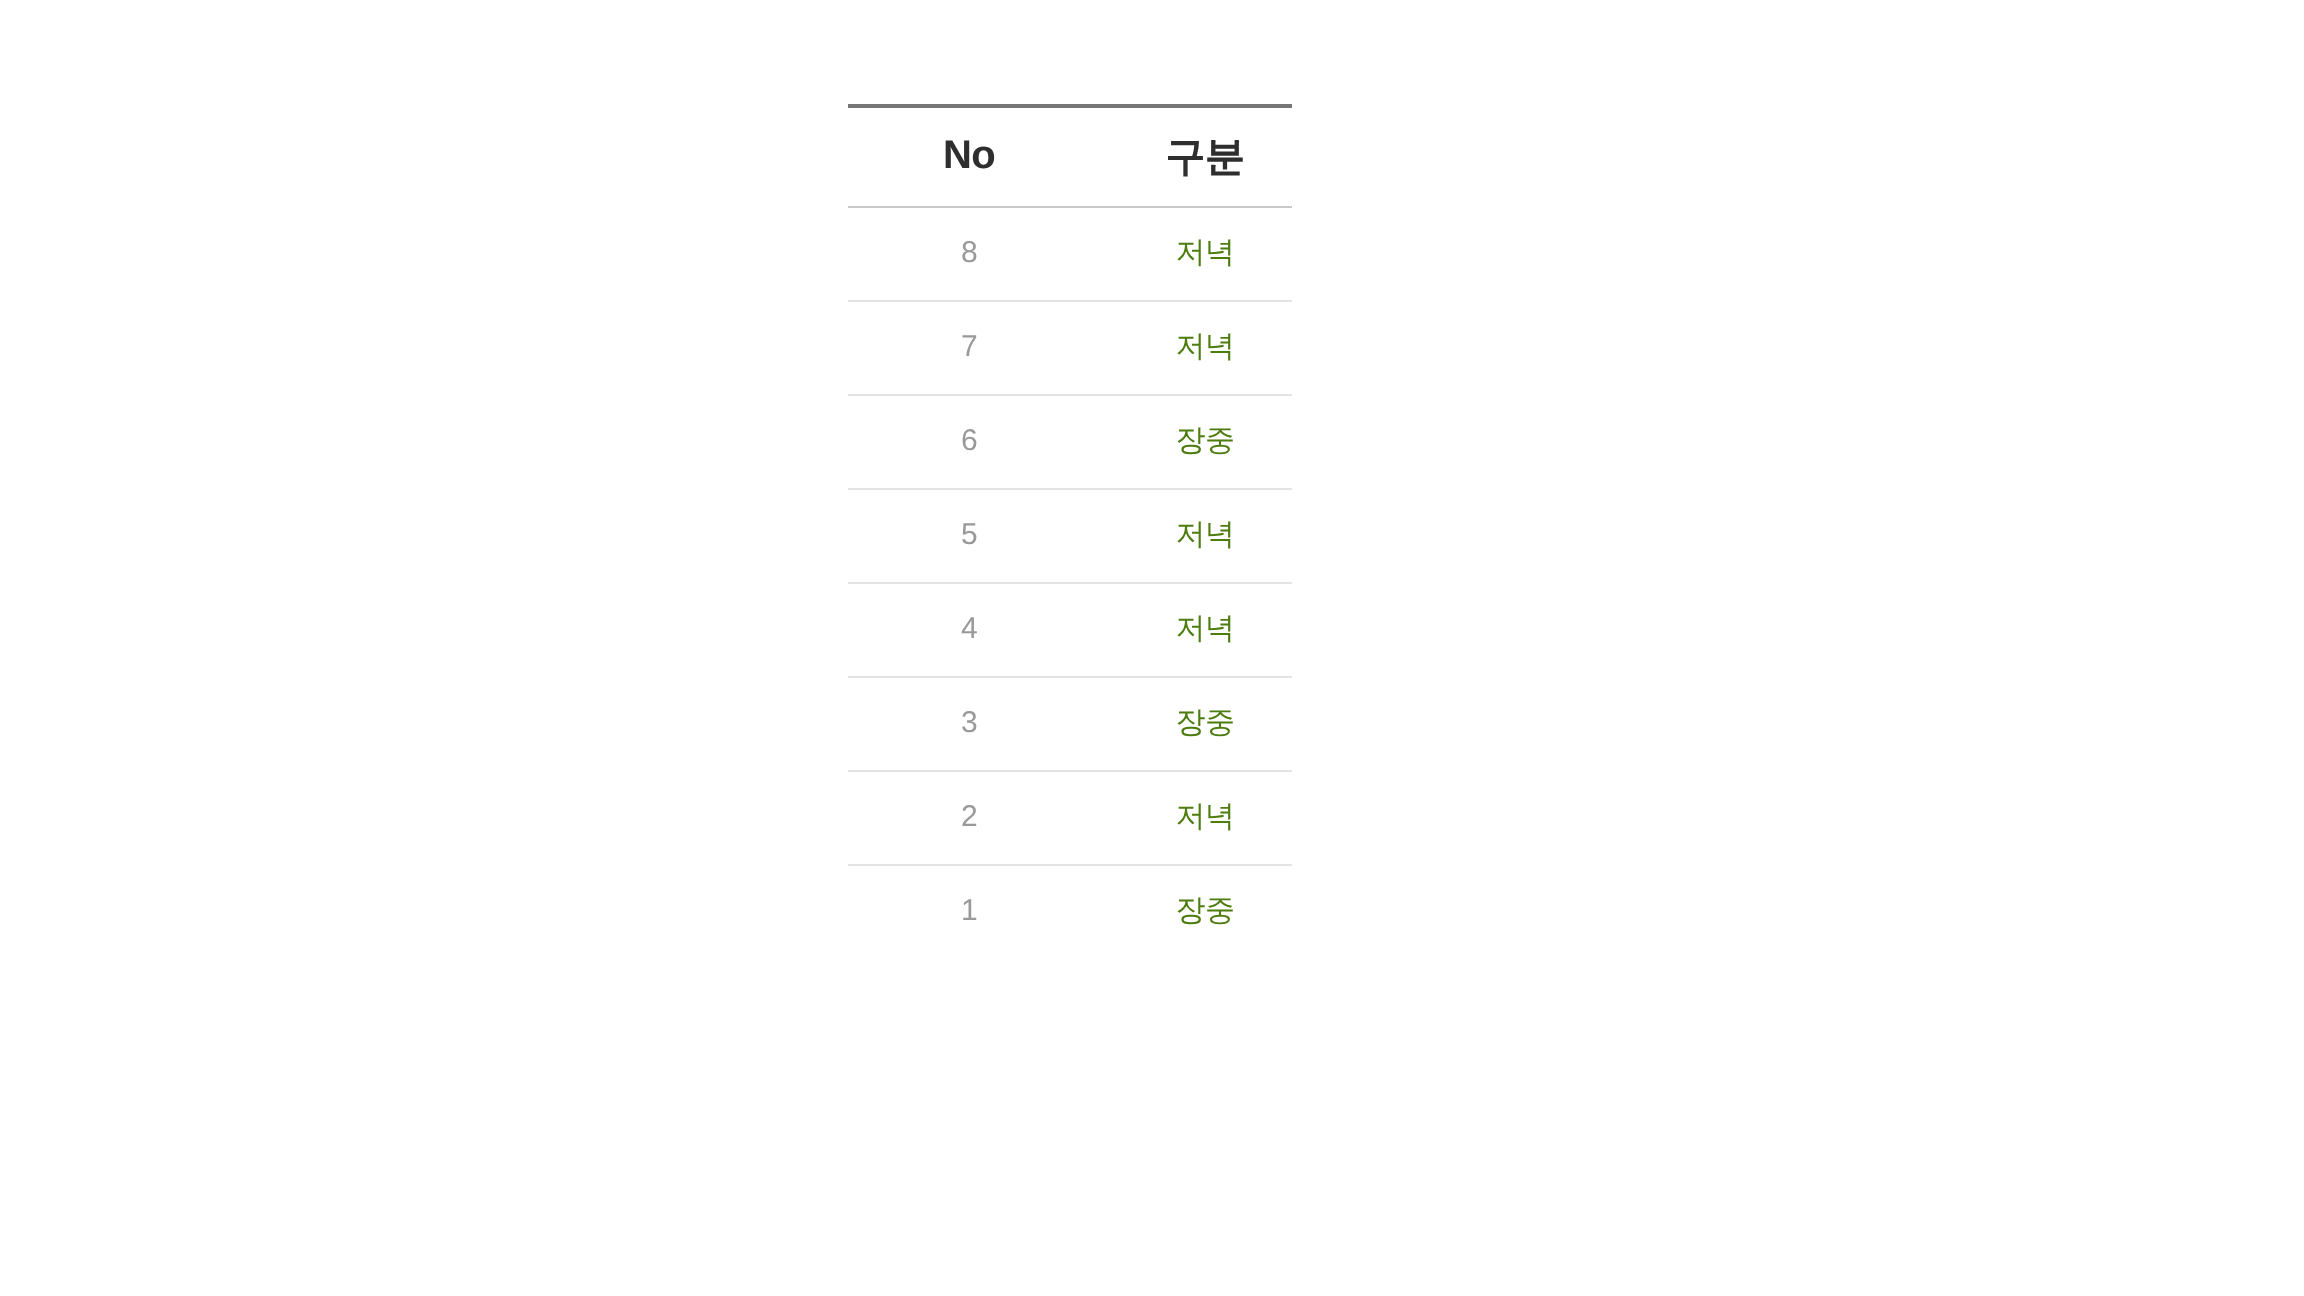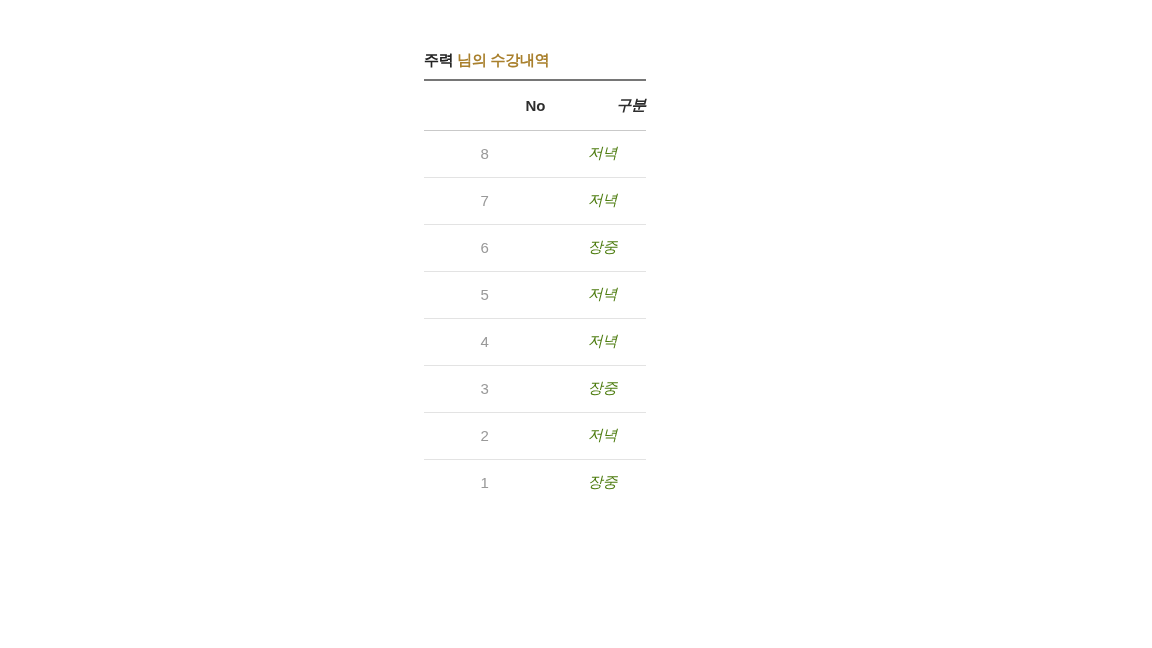--- a/index.html
+++ b/index.html
@@ -31,56 +31,54 @@
   table.enroll {
     width: 222px;
     border-collapse: collapse;
     table-layout: fixed;
     border-top: 2px solid #767676;
   }
   col.c-no  { width: 121px; }
   col.c-cat { width: 101px; }
   table.enroll th {
     height: 50px;
-    font-size: 15px;
+    font-size: 20px;
     font-weight: 700;
     color: #2e2e2e;
-    text-align: right;
+    text-align: center;
     vertical-align: middle;
     border-bottom: 1px solid #c9c9c9;
     letter-spacing: -0.3px;
   }
   table.enroll td {
     height: 47px;
     font-size: 15px;
     text-align: center;
     vertical-align: middle;
     border-bottom: 1px solid #e3e3e3;
     letter-spacing: -0.3px;
   }
   table.enroll tbody tr:last-child td {
     border-bottom: none;
   }
   .cell-cat, th.h-cat {
     padding-left: 14px;
-    font-style: italic;
   }
   td.cell-no {
     color: #999999;
   }
   td.cell-cat {
     color: #4d7c0f;
     font-weight: 400;
   }
 </style>
 </head>
 <body>
 
 <div class="panel">
-  <h2 class="panel-title"><span>주력</span><span class="accent"> 님의 수강내역</span></h2>
 
   <table class="enroll">
     <colgroup>
       <col class="c-no">
       <col class="c-cat">
     </colgroup>
     <thead>
       <tr>
         <th class="h-no">No</th>
         <th class="h-cat">구분</th>

